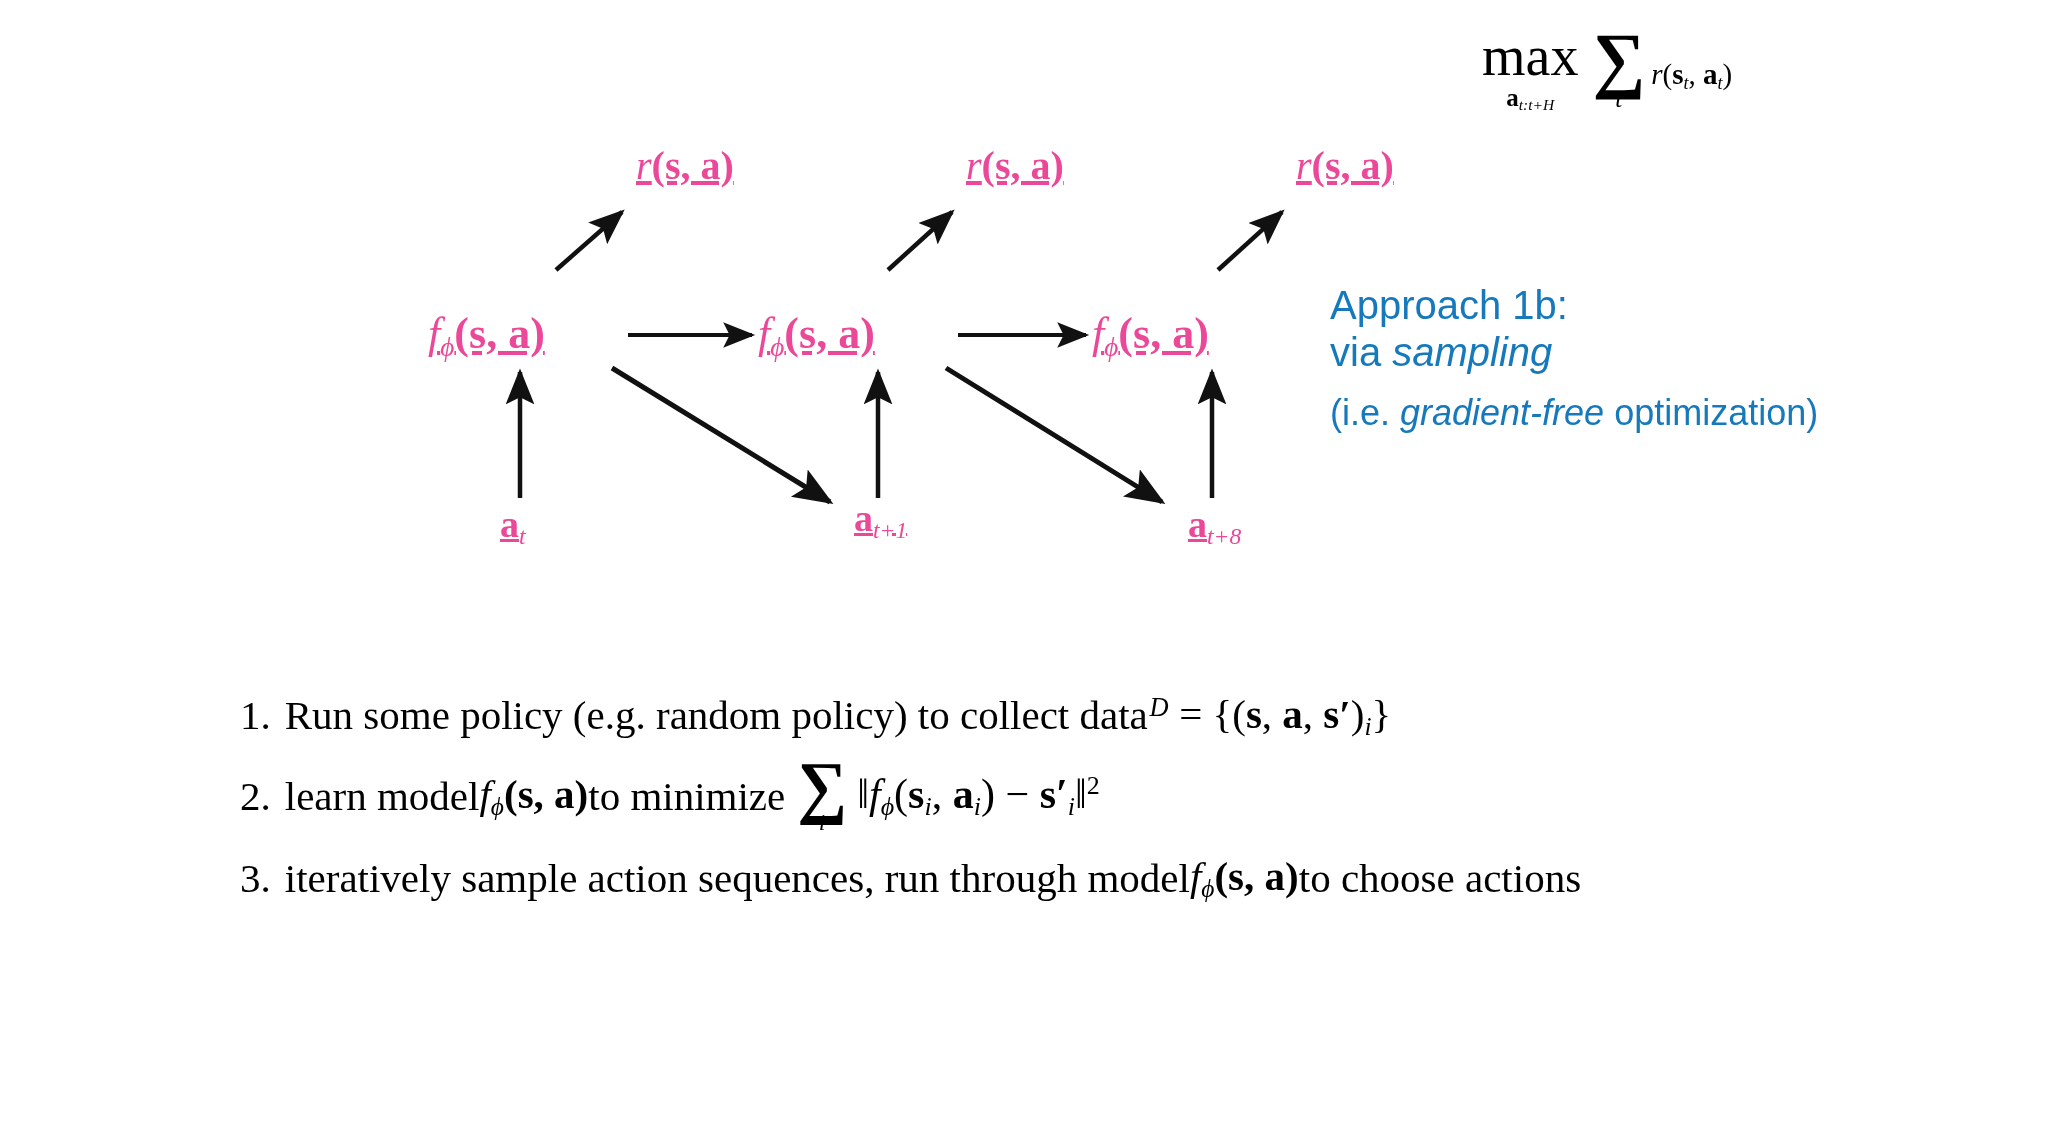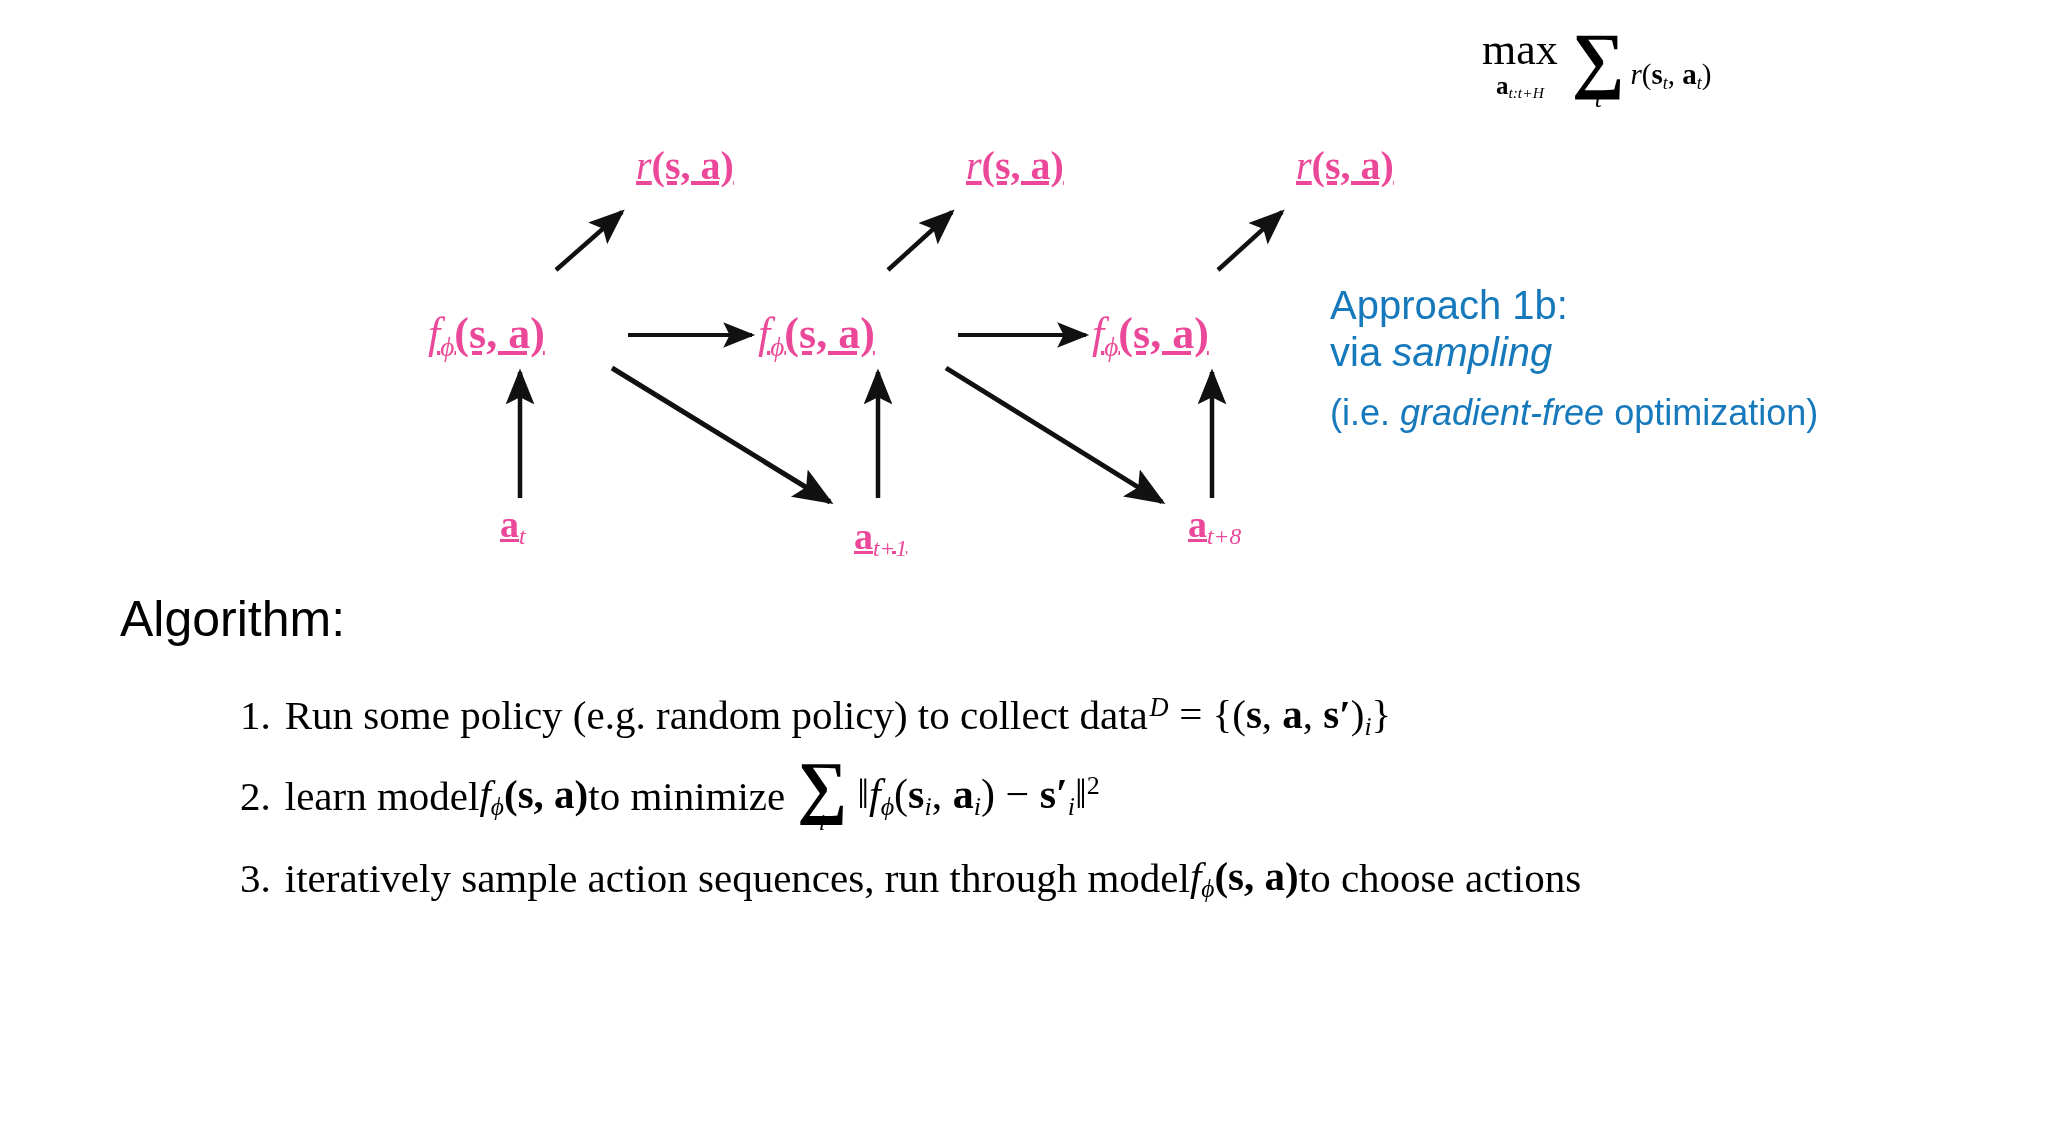--- a/index.html
+++ b/index.html
@@ -25,21 +25,21 @@
   }
   .headline .lead{font-weight:bold;}
   .headline .rest{font-weight:normal;}
 
   .maxexpr{
     position:absolute;left:1482px;top:28px;
     color:#000;white-space:nowrap;
     display:flex;align-items:flex-start;
   }
   .opstack{display:inline-flex;flex-direction:column;align-items:center;line-height:1;}
-  .opstack .op{font-family:"Liberation Serif", serif;font-size:44px;font-style:normal;}
+  .opstack .op{font-family:"Liberation Serif", serif;font-size:56px;font-style:normal;}
   .opstack .lim{font-size:25px;margin-top:1px;}
   .sumstack{display:inline-flex;flex-direction:column;align-items:center;line-height:.86;margin:0 6px 0 14px;}
   .sumstack .sig{font-family:"Liberation Serif", serif;font-size:74px;font-weight:bold;}
   .sumstack .idx{font-size:25px;font-family:"Liberation Serif", serif;font-style:italic;margin-top:-4px;}
   .rterm{font-size:29px;margin-top:30px;}
 
   
   .diagram{position:absolute;left:0;top:120px;width:1400px;height:460px;}
   .node{
     position:absolute;font-size:44px;color:#ec4899;white-space:nowrap;
@@ -124,31 +124,30 @@
 
     <div class="node reward" style="left:636px;top:22px;"><span class="mi">r</span><span class="mb">(s, a)</span></div>
     <div class="node reward" style="left:966px;top:22px;"><span class="mi">r</span><span class="mb">(s, a)</span></div>
     <div class="node reward" style="left:1296px;top:22px;"><span class="mi">r</span><span class="mb">(s, a)</span></div>
 
     <div class="node" style="left:428px;top:188px;"><span class="mi">f</span><sub>ϕ</sub><span class="mb">(s, a)</span></div>
     <div class="node" style="left:758px;top:188px;"><span class="mi">f</span><sub>ϕ</sub><span class="mb">(s, a)</span></div>
     <div class="node" style="left:1092px;top:188px;"><span class="mi">f</span><sub>ϕ</sub><span class="mb">(s, a)</span></div>
 
     <div class="node action" style="left:500px;top:382px;"><span class="mb">a</span><sub>t</sub></div>
-    <div class="node action" style="left:854px;top:394px;text-align:right;"><span class="mb">a</span><sub>t+1</sub></div>
+    <div class="node action" style="left:854px;top:376px;text-align:right;"><span class="mb">a</span><sub>t+1</sub></div>
     <div class="node action" style="left:1188px;top:382px;"><span class="mb">a</span><sub>t+8</sub></div>
   </div>
 
   <div class="callout">
     <span class="l1">Approach 1b:</span>
     <span class="l2"><span>via </span><span class="it">sampling</span></span>
     <span class="l3"><span>(i.e. </span><span class="it">gradient-free</span><span> optimization)</span></span>
   </div>
 
-  <div class="algo-title">Algorithm:</div>
 
   <div class="algo-list">
 
     <div class="algo-item" id="algo-1">
       <span class="num">1.</span>
       <span>Run some policy (e.g. random policy) to collect data </span>
       <span><span class="script-d">ᴰ</span><span class="mup"> = {(</span><span class="mb">s</span><span class="mup">, </span><span class="mb">a</span><span class="mup">, </span><span class="mb">s′</span><span class="mup">)</span><sub>i</sub><span class="mup">}</span></span>
     </div>
 
     <div class="algo-item" id="algo-2">

